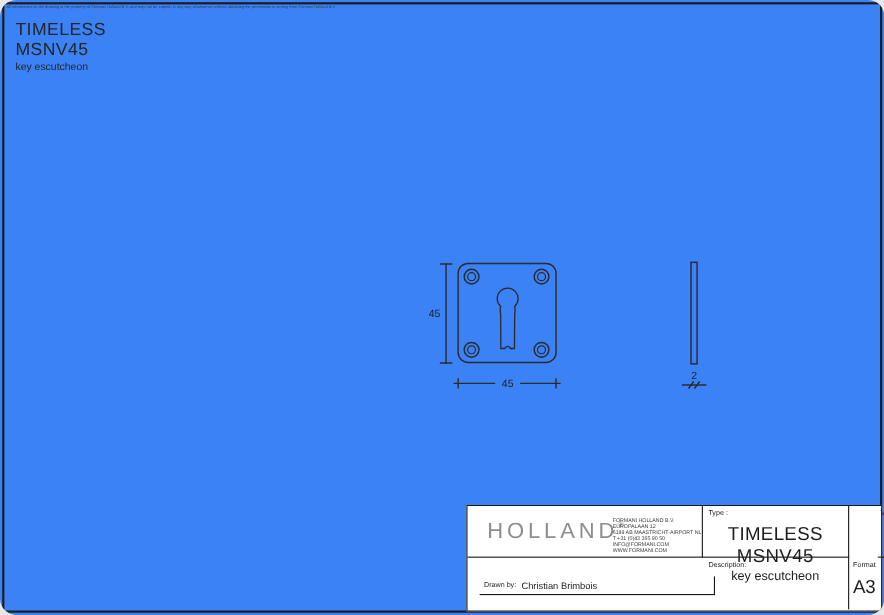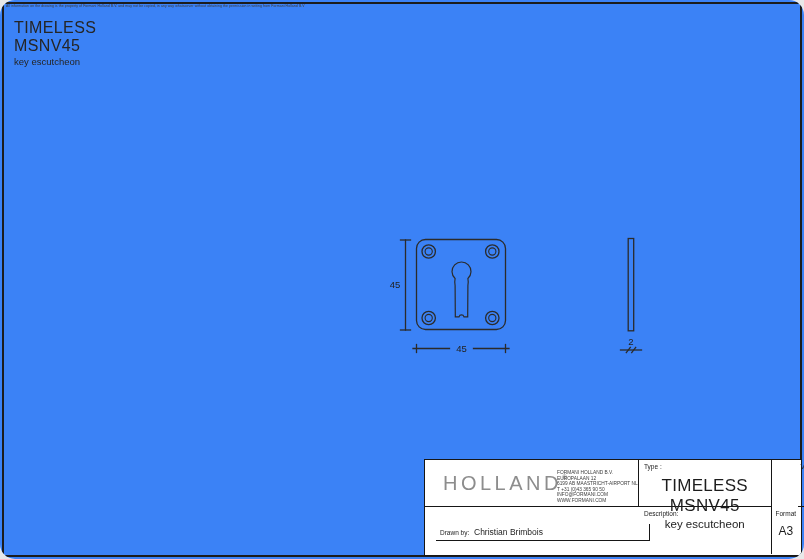--- a/index.html
+++ b/index.html
@@ -39,21 +39,21 @@
   .company{
     position:absolute;left:132px;top:10px;width:140px;
     font-size:8px;line-height:9.2px;color:#3a3a3a;
     transform:scale(0.6);transform-origin:0 0;white-space:nowrap;
   }
   .cell-label{position:absolute;left:5px;top:3px;font-size:6.5px;color:#222;}
   .row-label{position:absolute;left:4px;top:50%;transform:translateY(-50%);font-size:6.5px;color:#222;white-space:nowrap;}
   .type-value{position:absolute;left:0;right:0;top:16px;text-align:center;font-size:17px;color:#1d1d1d;letter-spacing:0.3px;}
   .version-value{position:absolute;left:0;right:0;top:21px;text-align:center;font-size:8px;color:#1d1d1d;}
   .desc-value{position:absolute;left:0;right:0;top:11px;text-align:center;font-size:11.5px;color:#1d1d1d;}
-  .format-value{position:absolute;left:0;right:0;top:17px;text-align:center;font-size:12px;color:#1d1d1d;}
+  .format-value{position:absolute;left:0;right:0;top:17px;text-align:center;font-size:17px;color:#1d1d1d;}
   .row-value{position:absolute;top:50%;transform:translateY(-50%);font-size:8.5px;color:#1d1d1d;white-space:nowrap;}
 </style>
 </head>
 <body>
 
 <div class="page">
 
   <div class="page-border"></div>
 
   <div class="disclaimer">All information on the drawing is the property of Formani Holland B.V. and may not be copied, in any way whatsoever without obtaining the permission in writing from Formani Holland B.V</div>

